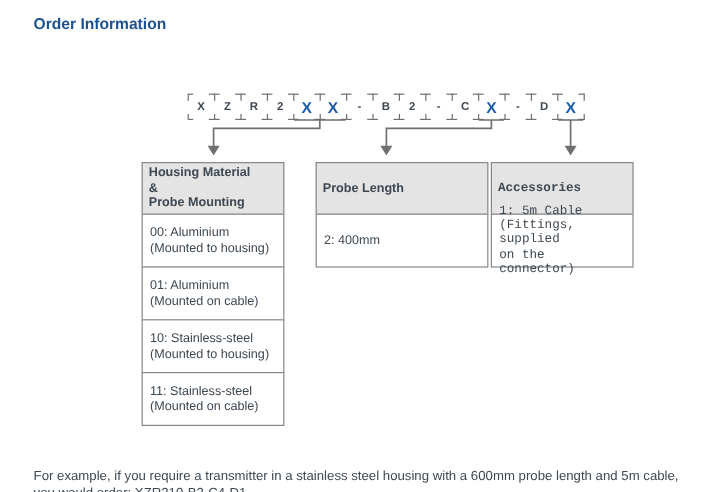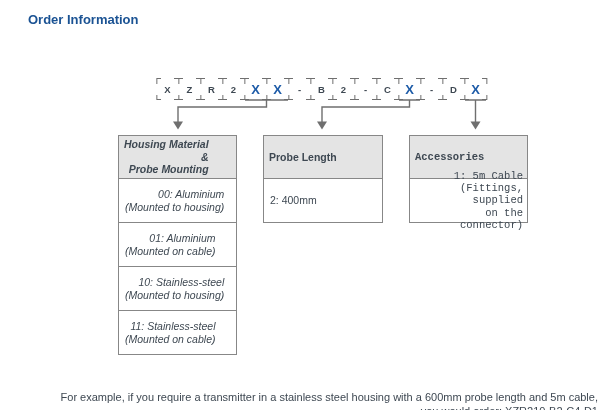--- a/index.html
+++ b/index.html
@@ -6,21 +6,21 @@
     --title_blue:#1a5293;
     --text:#3e4852;
     --highlight_blue:#1e5ca8;
     --header_bg:#e4e4e4;
     --border:#878787;
     --line:#6f6f6f;
     --page_bg:#ffffff;
   }
   *{box-sizing:border-box;margin:0;padding:0}
   body{background:#fff;font-family:"Liberation Sans",sans-serif;}
-  .page{position:relative;width:605px;height:410px;background:var(--page_bg);overflow:hidden;text-align:right;}
+  .page{position:relative;width:605px;height:410px;background:var(--page_bg);overflow:hidden;}
 
   .title{position:absolute;left:28px;top:12px;font-size:13px;font-weight:bold;color:var(--title_blue);}
   .intro{position:absolute;left:28px;top:31px;width:565px;font-size:11px;line-height:1.28;
          color:var(--text);white-space:pre-line;}
   .footer{position:absolute;left:28px;top:390px;width:570px;font-size:11px;line-height:1.28;
           color:var(--text);white-space:pre-line;}
 
   
   .pn-row{position:absolute;left:152px;top:78px;display:flex;align-items:stretch;height:22px;}
   .pn-cell{width:13px;height:22px;flex:none;display:flex;align-items:center;justify-content:center;
@@ -32,22 +32,22 @@
   .pn-div .vt{top:0;left:50%;width:1.3px;height:5.5px;transform:translateX(-50%);}
   .pn-div .hb{bottom:0;left:0;right:0;height:1.3px;}
   .pn-div .vb{bottom:0;left:50%;width:1.3px;height:5.5px;transform:translateX(-50%);}
   .pn-div.corner-l .ht,.pn-div.corner-l .hb{left:50%;}
   .pn-div.corner-r .ht,.pn-div.corner-r .hb{right:50%;left:0;}
 
   .arrows{position:absolute;left:0;top:97px;}
 
   
   .order-table{position:absolute;top:135px;width:119px;font-size:10.5px;color:var(--text);}
-  .order-table.t0{left:118px;font-style:italic;}
-  .order-table.t1{left:263px;width:120px;}
+  .order-table.t0{left:118px;}
+  .order-table.t1{left:263px;width:144px;}
   .order-table.t2{left:409px;font-family:Liberation Mono, monospace;}
   .tbl-header{border:1px solid var(--border);background:var(--header_bg);height:44px;
               display:flex;align-items:center;padding:3px 5px;font-weight:bold;
               line-height:1.18;white-space:pre-line;}
   .tbl-row{border:1px solid var(--border);margin-top:-1px;height:45px;background:#fff;
            display:flex;align-items:center;padding:3px 4px 3px 6px;
            line-height:1.18;white-space:pre-line;}
 </style>
 </head>
 <body>

